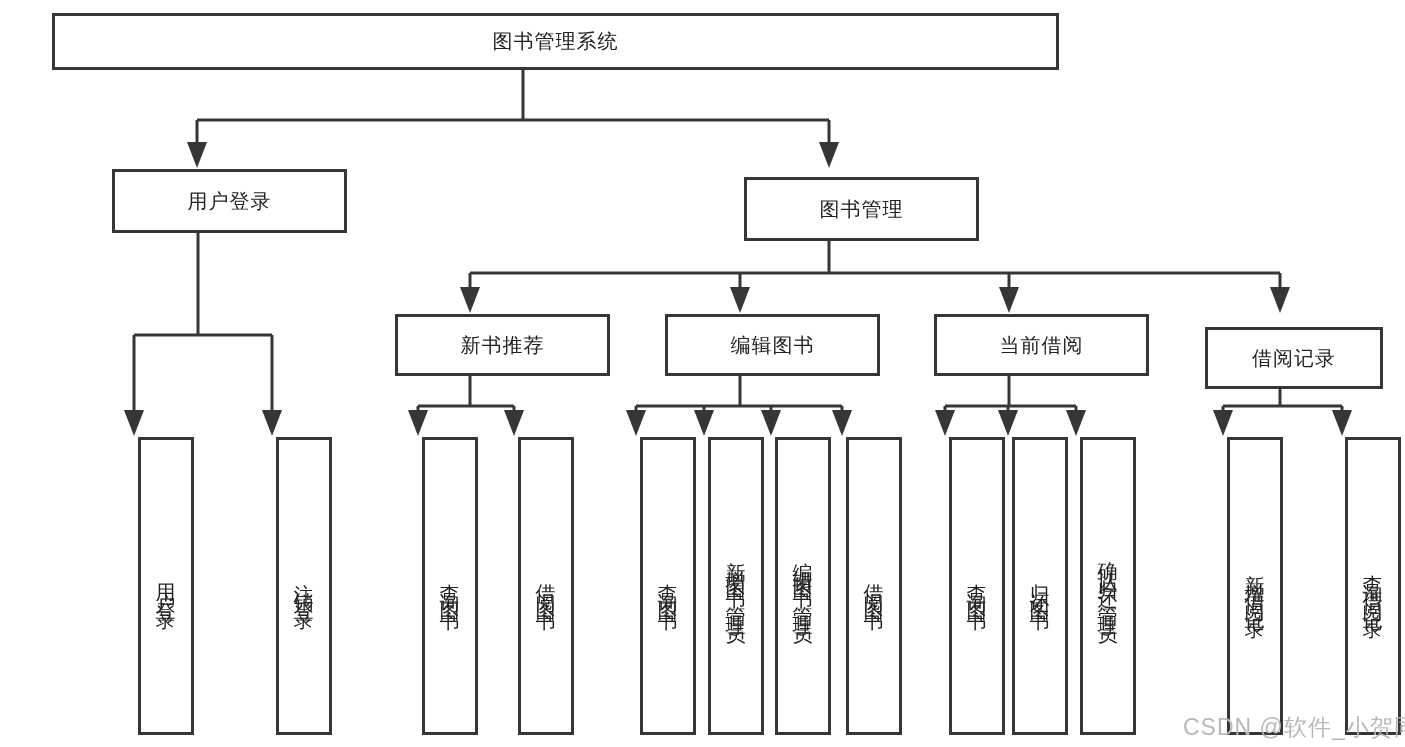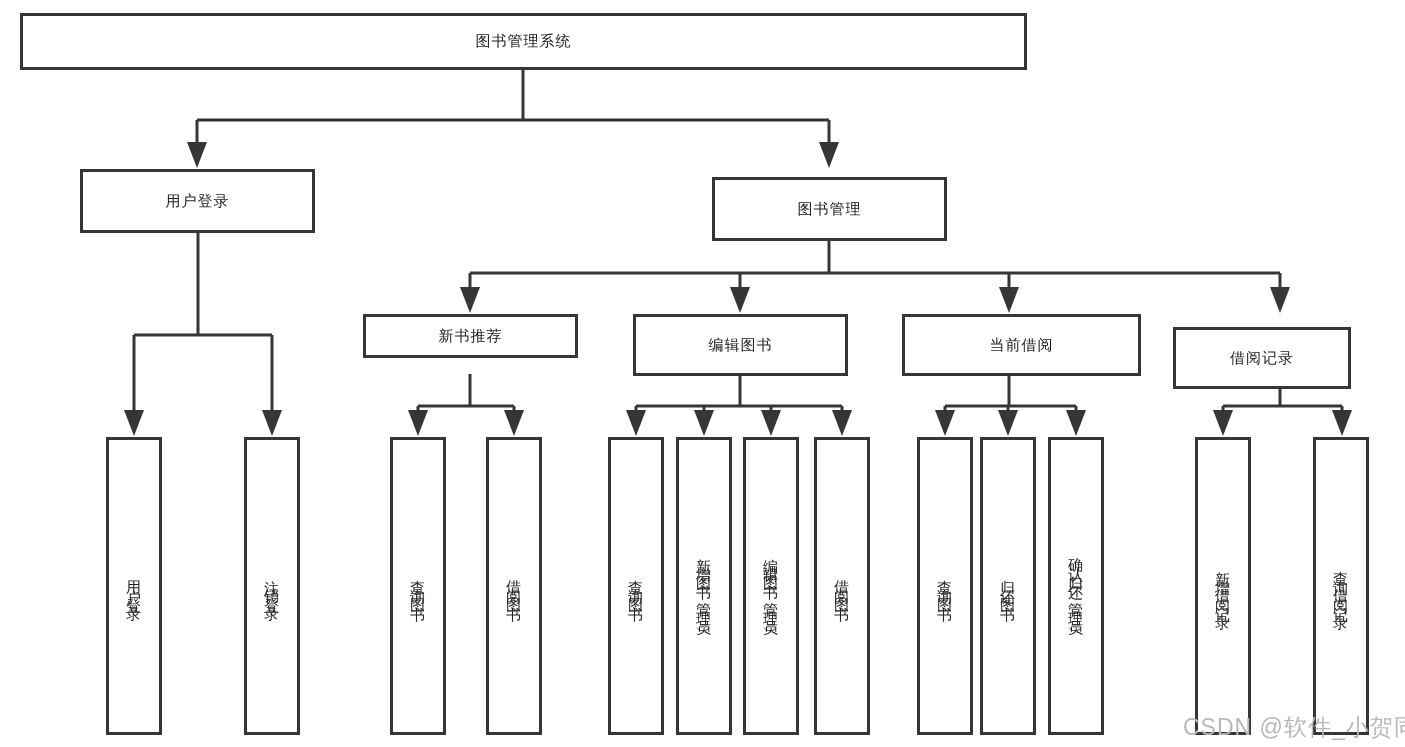--- a/index.html
+++ b/index.html
@@ -20,22 +20,23 @@
   .wires{position:absolute;left:0;top:0;}
   .node{
     position:absolute;
     box-sizing:border-box;
     background:#fff;
     border:3px solid var(--box-border);
     display:flex;
     align-items:center;
     justify-content:center;
     color:var(--text);
-    font-size:15px;
+    font-size:20px;
     letter-spacing:1px;
+    margin-left:32px;
   }
   .node.v span{
     writing-mode:vertical-rl;
     text-orientation:mixed;
     letter-spacing:9px;
     line-height:1;
     white-space:nowrap;
   }
   .watermark{
     position:absolute;
@@ -89,27 +90,27 @@
     <span>图书管理系统</span>
   </div>
 
   <div class="node" style="left:80px;top:169px;width:235px;height:64px">
     <span>用户登录</span>
   </div>
   <div class="node" style="left:712px;top:177px;width:235px;height:64px">
     <span>图书管理</span>
   </div>
 
-  <div class="node" style="left:363px;top:314px;width:215px;height:44px">
+  <div class="node" style="left:363px;top:314px;width:215px;height:62px">
     <span>新书推荐</span>
   </div>
   <div class="node" style="left:633px;top:314px;width:215px;height:62px">
     <span>编辑图书</span>
   </div>
-  <div class="node" style="left:902px;top:314px;width:239px;height:62px">
+  <div class="node" style="left:902px;top:314px;width:215px;height:62px">
     <span>当前借阅</span>
   </div>
   <div class="node" style="left:1173px;top:327px;width:178px;height:62px">
     <span>借阅记录</span>
   </div>
 
   <div class="node v" style="left:106px;top:437px;width:56px;height:298px">
     <span>用户登录</span>
   </div>
   <div class="node v" style="left:244px;top:437px;width:56px;height:298px">

